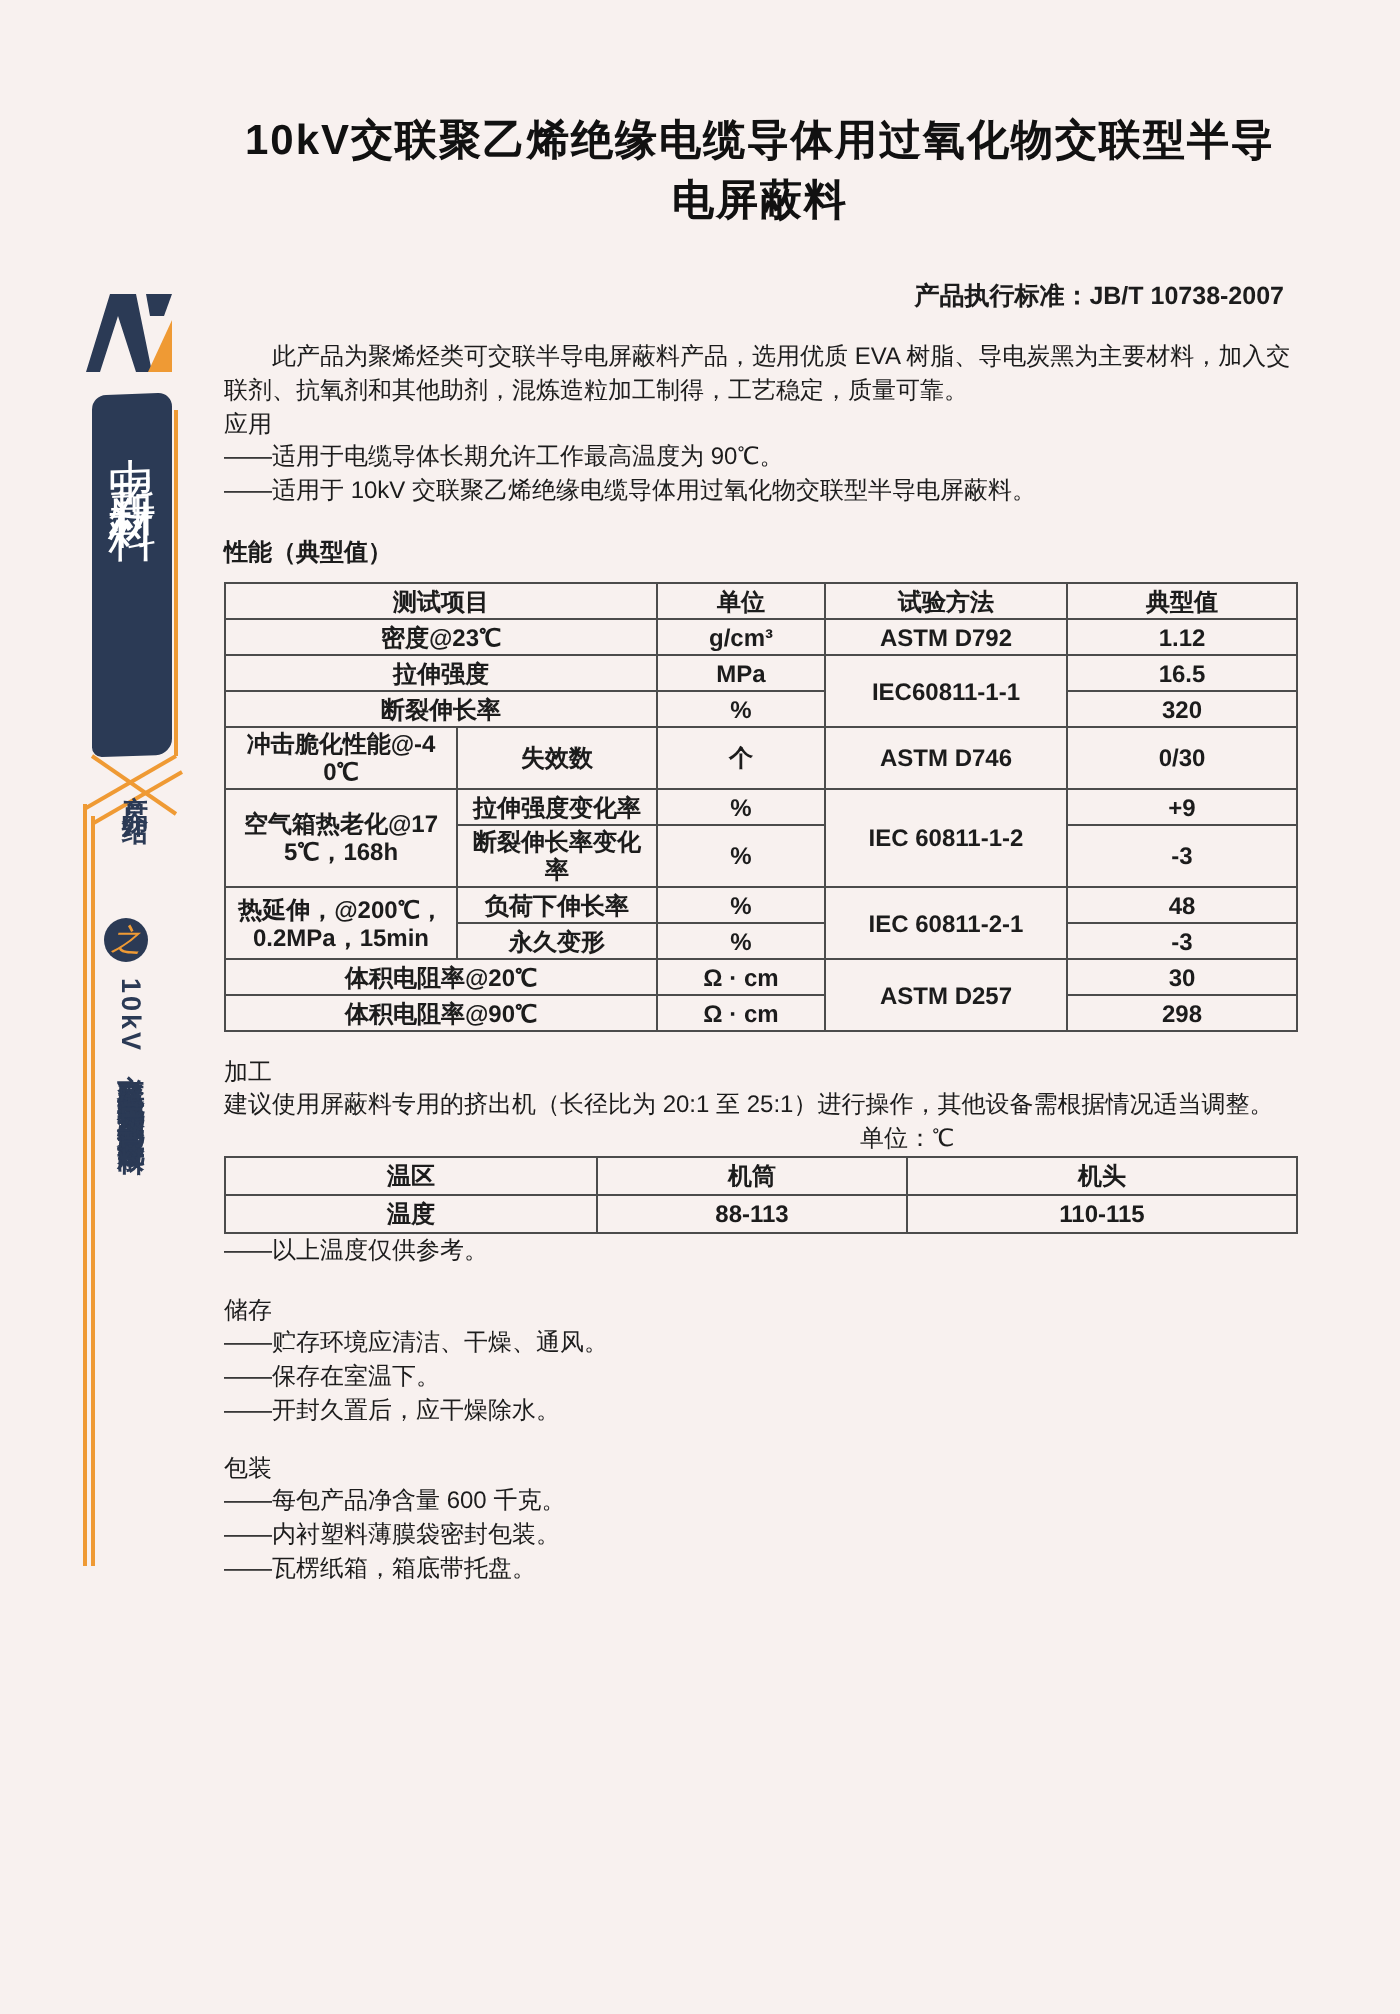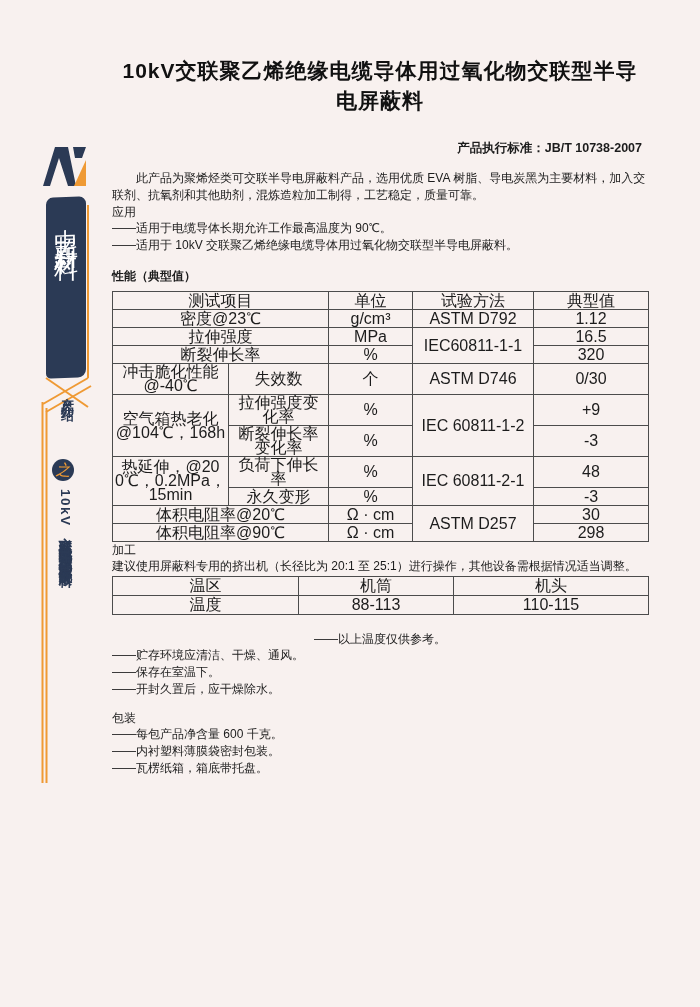--- a/index.html
+++ b/index.html
@@ -23,36 +23,36 @@
     font-size:12.5px; font-weight:bold; line-height:16px;
   }
   .intro-para {
     margin-top:14px; font-size:12px; line-height:17px; text-indent:2em;
   }
   .sec-heading { font-size:12px; line-height:16px; }
   .sec-line   { font-size:12px; line-height:17px; }
 
   .h-app  { margin-top:0; }
   .h-perf { margin-top:14px;font-weight:bold; }
-  .h-proc { margin-top:0; }
+  .h-proc { margin-top:12px; }
   .h-stor { margin-top:14px; }
   .h-pack { margin-top:12px; }
 
   
   table { border-collapse:collapse; table-layout:fixed; width:536px; background:transparent; }
   th, td {
     border:1px solid #4c4c4c; text-align:center; vertical-align:middle;
-    font-size:16px; font-weight:normal; line-height:14px; padding:1px 2px;
+    font-size:12px; font-weight:bold; line-height:14px; padding:1px 2px;
     height:18px; word-break:break-all;
   }
   .perf-table { margin-top:7px; }
   .proc-table { margin-top:1px; }
   .proc-table th, .proc-table td { height:19px; }
   .unit-label { font-size:12px; line-height:15px; margin-top:1px; margin-left:318px; }
-  .footnote  { font-size:12px; line-height:16px; margin-top:16px;text-align:center; }
+  .footnote  { font-size:12px; line-height:16px; margin-top:0; }
 
   
   .logo-svg { position:absolute; left:40px; top:146px; }
 
   .brand-banner {
     position:absolute; left:46px; top:197px; width:40px; height:181px;
     background:#2b3a55; border-radius:7px 7px 8px 5px;
     transform:skewY(-2deg);
     display:flex; justify-content:center; padding-top:13px;
   }
@@ -165,21 +165,21 @@
             <td>320</td>
           </tr>
           <tr>
             <td>冲击脆化性能@-40℃</td>
             <td>失效数</td>
             <td>个</td>
             <td>ASTM D746</td>
             <td>0/30</td>
           </tr>
           <tr>
-            <td rowspan="2">空气箱热老化@104℃，168h</td>
+            <td rowspan="2">空气箱热老化@175℃，168h</td>
             <td>拉伸强度变化率</td>
             <td>%</td>
             <td rowspan="2">IEC 60811-1-2</td>
             <td>+9</td>
           </tr>
           <tr>
             <td>断裂伸长率变化率</td>
             <td>%</td>
             <td>-3</td>
           </tr>
@@ -204,20 +204,21 @@
           <tr>
             <td colspan="2">体积电阻率@90℃</td>
             <td>Ω · cm</td>
             <td>298</td>
           </tr>
         </tbody>
       </table>
 
     <div class="sec-heading h-proc">加工</div>
     <div class="sec-line">建议使用屏蔽料专用的挤出机（长径比为 20:1 至 25:1）进行操作，其他设备需根据情况适当调整。</div>
+    <div class="unit-label">单位：℃</div>
 
     <table class="proc-table">
       <colgroup>
         <col style="width:186px">
           <col style="width:155px">
           <col style="width:195px">
       </colgroup>
     <thead>
           <tr>
             <th>温区</th>
@@ -229,20 +230,21 @@
           <tr>
             <td>温度</td>
             <td>88-113</td>
             <td>110-115</td>
           </tr>
         </tbody>
       </table>
 
     <div class="footnote">——以上温度仅供参考。</div>
 
+    <div class="sec-heading h-stor">储存</div>
     <div class="sec-line">——贮存环境应清洁、干燥、通风。</div>
     <div class="sec-line">——保存在室温下。</div>
     <div class="sec-line">——开封久置后，应干燥除水。</div>
 
     <div class="sec-heading h-pack">包装</div>
     <div class="sec-line">——每包产品净含量 600 千克。</div>
     <div class="sec-line">——内衬塑料薄膜袋密封包装。</div>
     <div class="sec-line">——瓦楞纸箱，箱底带托盘。</div>
 
   </div>

